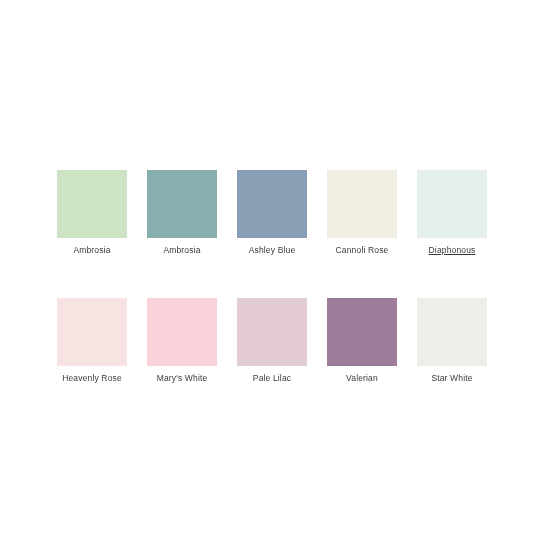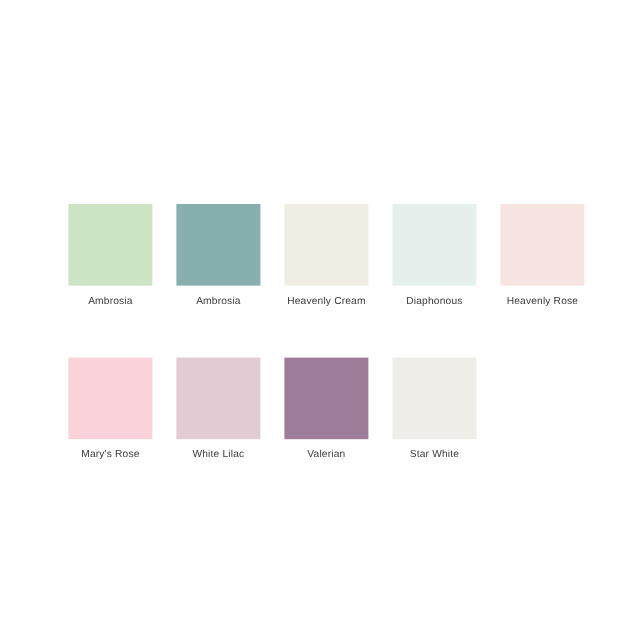--- a/index.html
+++ b/index.html
@@ -62,44 +62,48 @@
     <div class="swatch-cell">
       <span class="swatch-chip" style="background-color: rgb(204, 227, 196);"></span>
       <span class="swatch-label" style="color: rgb(58, 58, 58);">Ambrosia</span>
     </div>
 
     <div class="swatch-cell">
       <span class="swatch-chip" style="background-color: rgb(135, 175, 176);"></span>
       <span class="swatch-label" style="color: rgb(58, 58, 58);">Ambrosia</span>
     </div>
 
+    <div class="swatch-cell">
+      <span class="swatch-chip" style="background-color: rgb(138, 159, 181);"></span>
+      <span class="swatch-label" style="color: rgb(58, 58, 58);">Ashley Blue</span>
+    </div>
 
     <div class="swatch-cell">
       <span class="swatch-chip" style="background-color: rgb(240, 238, 227);"></span>
-      <span class="swatch-label" style="color: rgb(58, 58, 58);">Heavenly Cream</span>
+      <span class="swatch-label" style="color: rgb(58, 58, 58);">Cannoli Rose</span>
     </div>
 
     <div class="swatch-cell">
       <span class="swatch-chip" style="background-color: rgb(229, 239, 236);"></span>
-      <span class="swatch-label" style="color: rgb(58, 58, 58);">Diaphonous</span>
+      <span class="swatch-label" style="color: rgb(58, 58, 58); text-decoration: underline;">Diaphonous</span>
     </div>
 
     <div class="swatch-cell">
       <span class="swatch-chip" style="background-color: rgb(247, 227, 226);"></span>
       <span class="swatch-label" style="color: rgb(58, 58, 58);">Heavenly Rose</span>
     </div>
 
     <div class="swatch-cell">
       <span class="swatch-chip" style="background-color: rgb(250, 211, 218);"></span>
-      <span class="swatch-label" style="color: rgb(58, 58, 58);">Mary's Rose</span>
+      <span class="swatch-label" style="color: rgb(58, 58, 58);">Mary's White</span>
     </div>
 
     <div class="swatch-cell">
       <span class="swatch-chip" style="background-color: rgb(227, 203, 211);"></span>
-      <span class="swatch-label" style="color: rgb(58, 58, 58);">White Lilac</span>
+      <span class="swatch-label" style="color: rgb(58, 58, 58);">Pale Lilac</span>
     </div>
 
     <div class="swatch-cell">
       <span class="swatch-chip" style="background-color: rgb(157, 125, 153);"></span>
       <span class="swatch-label" style="color: rgb(58, 58, 58);">Valerian</span>
     </div>
 
     <div class="swatch-cell">
       <span class="swatch-chip" style="background-color: rgb(238, 237, 231);"></span>
       <span class="swatch-label" style="color: rgb(58, 58, 58);">Star White</span>

